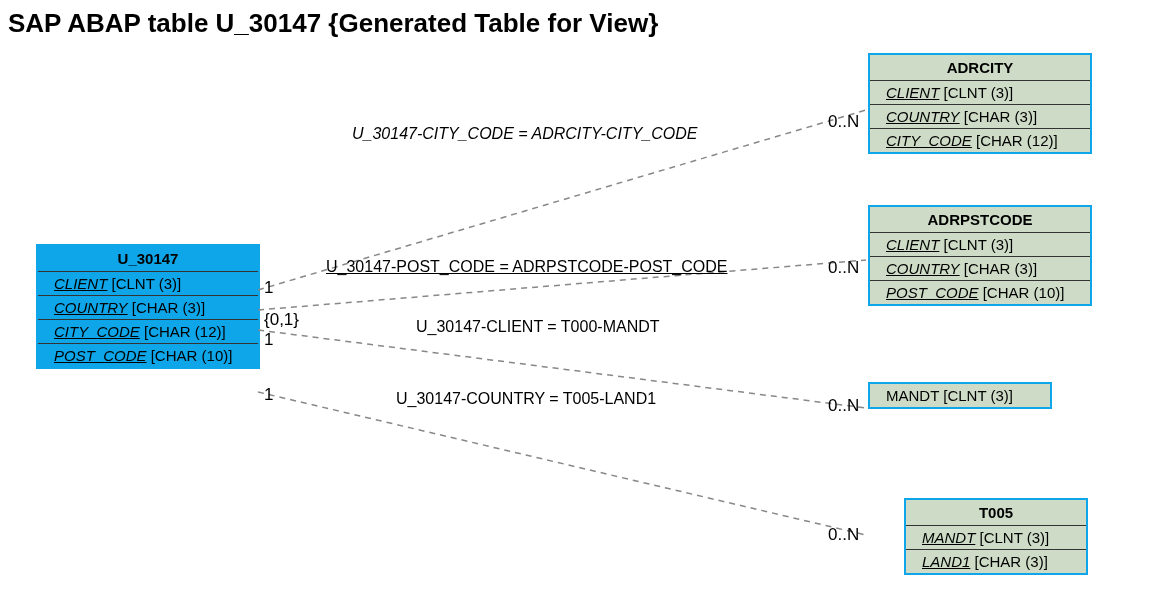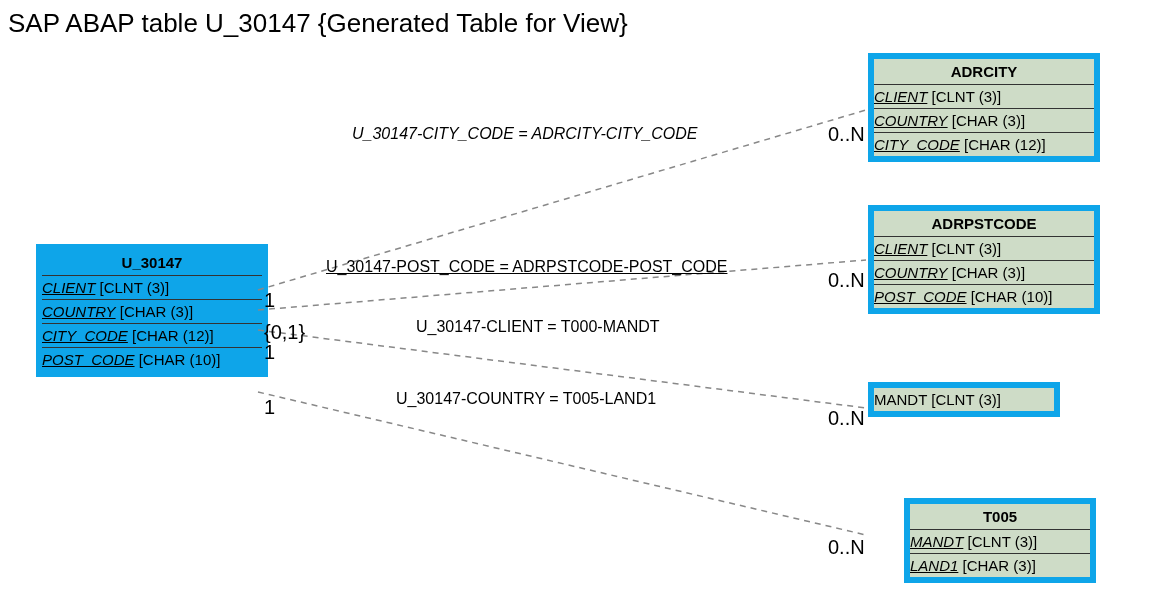--- a/index.html
+++ b/index.html
@@ -9,35 +9,35 @@
     background: #fff;
     width: 1156px;
     height: 615px;
     position: relative;
   }
   .title {
     position: absolute;
     top: 8px;
     left: 8px;
     font-size: 26px;
-    font-weight: normal;
+    font-weight: bold;
   }
   .table-box {
     position: absolute;
-    border: 6px solid #0ea5e9;
+    border: 2px solid #0ea5e9;
     font-size: 15px;
   }
   .table-box .header {
     text-align: center;
     font-weight: bold;
     padding: 4px 8px;
     border-bottom: 1px solid #333;
   }
   .table-box .row {
-    padding: 3px 0;
+    padding: 3px 16px;
     border-bottom: 1px solid #333;
     white-space: nowrap;
   }
   .table-box .row:last-child {
     border-bottom: none;
   }
   .orange { background: #0ea5e9; }
   .green { background: #cedcc7; }
   .fieldname { font-style: italic; text-decoration: underline; }
   svg.lines {
@@ -48,23 +48,22 @@
     height: 615px;
     pointer-events: none;
   }
   .rel-label {
     position: absolute;
     font-size: 16px;
     white-space: nowrap;
   }
   .card-label {
     position: absolute;
-    font-size: 20px;
+    font-size: 17px;
     white-space: nowrap;
-    margin-top: 11px;
   }
 </style>
 </head>
 <body>
 
 <div class="title">SAP ABAP table U_30147 {Generated Table for View}</div>
 
 <div class="table-box orange" style="left:36px; top:244px; width:220px;">
   <div class="header">U_30147</div>
   <div class="row"><span class="fieldname">CLIENT</span> <span>[CLNT (3)]</span></div>

